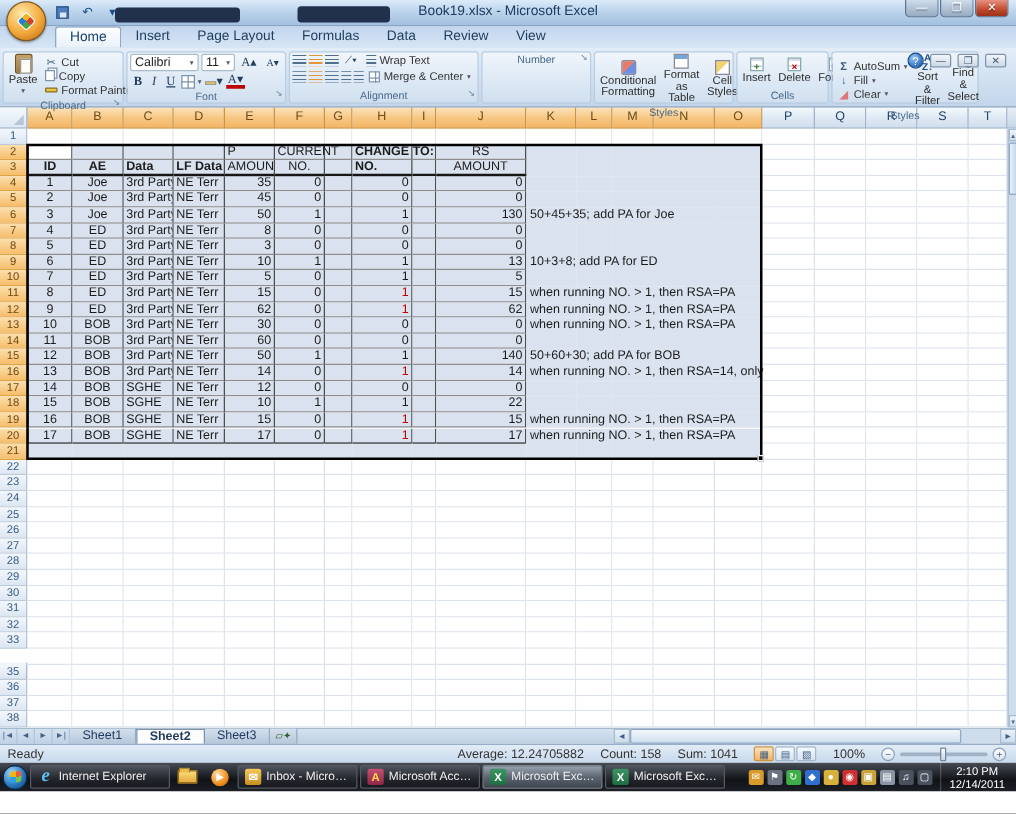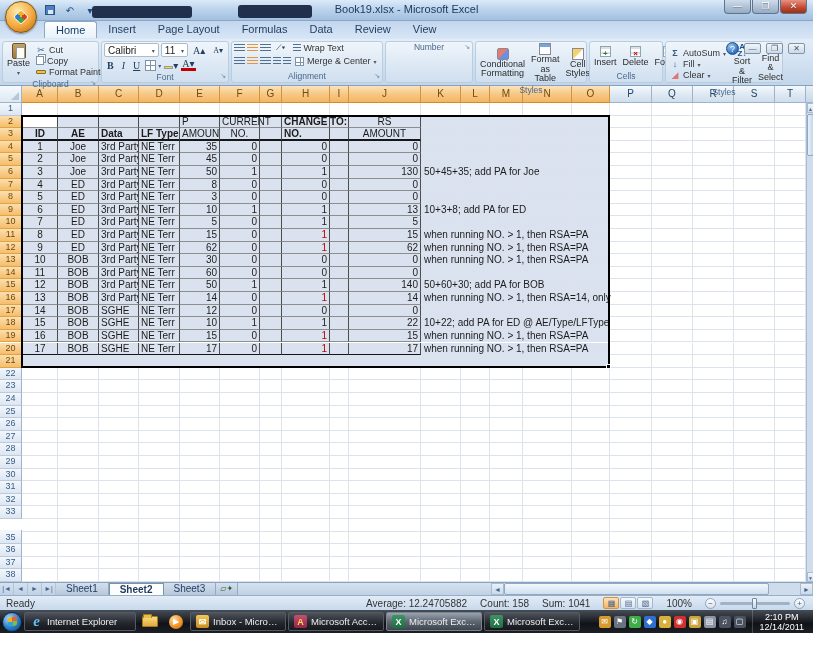--- a/index.html
+++ b/index.html
@@ -407,21 +407,21 @@
         <div class="cell s" style="left: 572px; top: 12.6053px; width: 38px; height: 12.6053px; line-height: 11.6053px;"></div>
         <div class="cell" style="left: 610px; top: 12.6053px; width: 42px; height: 12.6053px; line-height: 11.6053px;"></div>
         <div class="cell" style="left: 652px; top: 12.6053px; width: 41px; height: 12.6053px; line-height: 11.6053px;"></div>
         <div class="cell" style="left: 693px; top: 12.6053px; width: 41px; height: 12.6053px; line-height: 11.6053px;"></div>
         <div class="cell" style="left: 734px; top: 12.6053px; width: 41px; height: 12.6053px; line-height: 11.6053px;"></div>
         <div class="cell" style="left: 775px; top: 12.6053px; width: 31px; height: 12.6053px; line-height: 11.6053px;"></div>
         <div class="rhd sel" style="top: 25.2105px; height: 12.6053px; line-height: 11.6053px;">3</div>
         <div class="cell t s h3 la ovf bold" style="left: 22px; top: 25.2105px; width: 36px; height: 12.6053px; line-height: 11.6053px; text-align: center;">ID</div>
         <div class="cell t s h3 ovf bold" style="left: 58px; top: 25.2105px; width: 41px; height: 12.6053px; line-height: 11.6053px; text-align: center;">AE</div>
         <div class="cell t s h3 ovf bold" style="left: 99px; top: 25.2105px; width: 40px; height: 12.6053px; line-height: 11.6053px;">Data</div>
-        <div class="cell t s h3 ovf bold" style="left: 139px; top: 25.2105px; width: 41px; height: 12.6053px; line-height: 11.6053px;">LF Type</div>
+        <div class="cell t s h3 ovf bold" style="left: 139px; top: 25.2105px; width: 41px; height: 12.6053px; line-height: 11.6053px;">LF Data</div>
         <div class="cell t s h3 ovf" style="left: 180px; top: 25.2105px; width: 40px; height: 12.6053px; line-height: 11.6053px;">AMOUNT</div>
         <div class="cell t s h3 ovf" style="left: 220px; top: 25.2105px; width: 40px; height: 12.6053px; line-height: 11.6053px; text-align: center;">NO.</div>
         <div class="cell t s h3" style="left: 260px; top: 25.2105px; width: 22px; height: 12.6053px; line-height: 11.6053px;"></div>
         <div class="cell t s h3 ovf bold" style="left: 282px; top: 25.2105px; width: 48px; height: 12.6053px; line-height: 11.6053px;">NO.</div>
         <div class="cell t s h3" style="left: 330px; top: 25.2105px; width: 19px; height: 12.6053px; line-height: 11.6053px;"></div>
         <div class="cell t s h3 ovf" style="left: 349px; top: 25.2105px; width: 72px; height: 12.6053px; line-height: 11.6053px; text-align: center;">AMOUNT</div>
         <div class="cell s" style="left: 421px; top: 25.2105px; width: 40px; height: 12.6053px; line-height: 11.6053px;"></div>
         <div class="cell s" style="left: 461px; top: 25.2105px; width: 29px; height: 12.6053px; line-height: 11.6053px;"></div>
         <div class="cell s" style="left: 490px; top: 25.2105px; width: 33px; height: 12.6053px; line-height: 11.6053px;"></div>
         <div class="cell s" style="left: 523px; top: 25.2105px; width: 49px; height: 12.6053px; line-height: 11.6053px;"></div>
@@ -746,21 +746,20 @@
         <div class="cell s" style="left: 421px; top: 214.289px; width: 40px; height: 12.6053px; line-height: 11.6053px;"></div>
         <div class="cell s" style="left: 461px; top: 214.289px; width: 29px; height: 12.6053px; line-height: 11.6053px;"></div>
         <div class="cell s" style="left: 490px; top: 214.289px; width: 33px; height: 12.6053px; line-height: 11.6053px;"></div>
         <div class="cell s" style="left: 523px; top: 214.289px; width: 49px; height: 12.6053px; line-height: 11.6053px;"></div>
         <div class="cell s" style="left: 572px; top: 214.289px; width: 38px; height: 12.6053px; line-height: 11.6053px;"></div>
         <div class="cell" style="left: 610px; top: 214.289px; width: 42px; height: 12.6053px; line-height: 11.6053px;"></div>
         <div class="cell" style="left: 652px; top: 214.289px; width: 41px; height: 12.6053px; line-height: 11.6053px;"></div>
         <div class="cell" style="left: 693px; top: 214.289px; width: 41px; height: 12.6053px; line-height: 11.6053px;"></div>
         <div class="cell" style="left: 734px; top: 214.289px; width: 41px; height: 12.6053px; line-height: 11.6053px;"></div>
         <div class="cell" style="left: 775px; top: 214.289px; width: 31px; height: 12.6053px; line-height: 11.6053px;"></div>
-        <div class="comment" style="left: 421px; top: 214.289px; height: 12.6053px; line-height: 11.6053px;">10+22; add PA for ED @ AE/Type/LFType</div>
         <div class="rhd sel" style="top: 226.895px; height: 12.6053px; line-height: 11.6053px;">19</div>
         <div class="cell t s la" style="left: 22px; top: 226.895px; width: 36px; height: 12.6053px; line-height: 11.6053px; text-align: center;">16</div>
         <div class="cell t s" style="left: 58px; top: 226.895px; width: 41px; height: 12.6053px; line-height: 11.6053px; text-align: center;">BOB</div>
         <div class="cell t s" style="left: 99px; top: 226.895px; width: 40px; height: 12.6053px; line-height: 11.6053px;">SGHE</div>
         <div class="cell t s" style="left: 139px; top: 226.895px; width: 41px; height: 12.6053px; line-height: 11.6053px;">NE Terr</div>
         <div class="cell t s" style="left: 180px; top: 226.895px; width: 40px; height: 12.6053px; line-height: 11.6053px; text-align: right;">15</div>
         <div class="cell t s" style="left: 220px; top: 226.895px; width: 40px; height: 12.6053px; line-height: 11.6053px; text-align: right;">0</div>
         <div class="cell t s" style="left: 260px; top: 226.895px; width: 22px; height: 12.6053px; line-height: 11.6053px;"></div>
         <div class="cell t s red" style="left: 282px; top: 226.895px; width: 48px; height: 12.6053px; line-height: 11.6053px; text-align: right;">1</div>
         <div class="cell t s" style="left: 330px; top: 226.895px; width: 19px; height: 12.6053px; line-height: 11.6053px;"></div>

